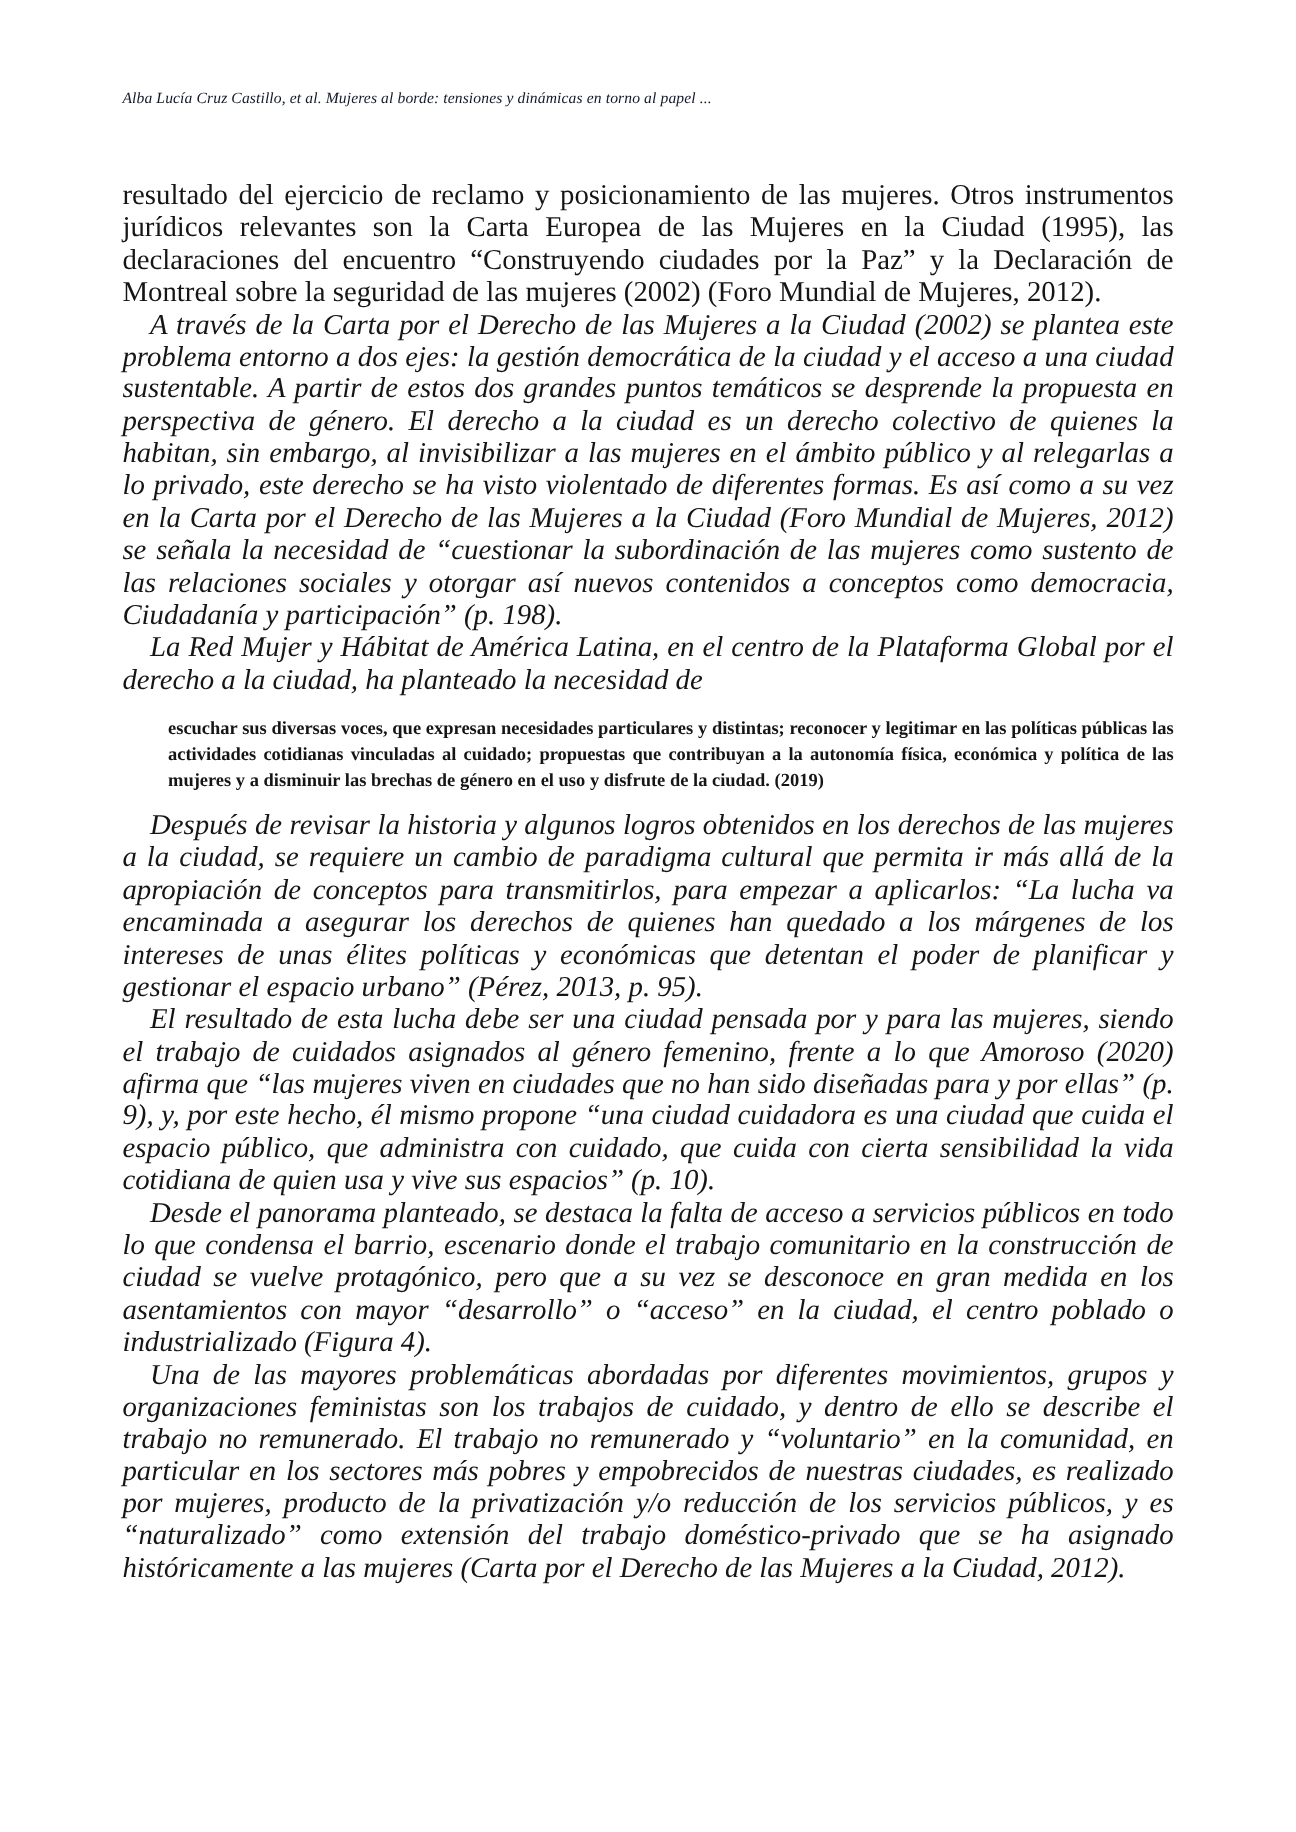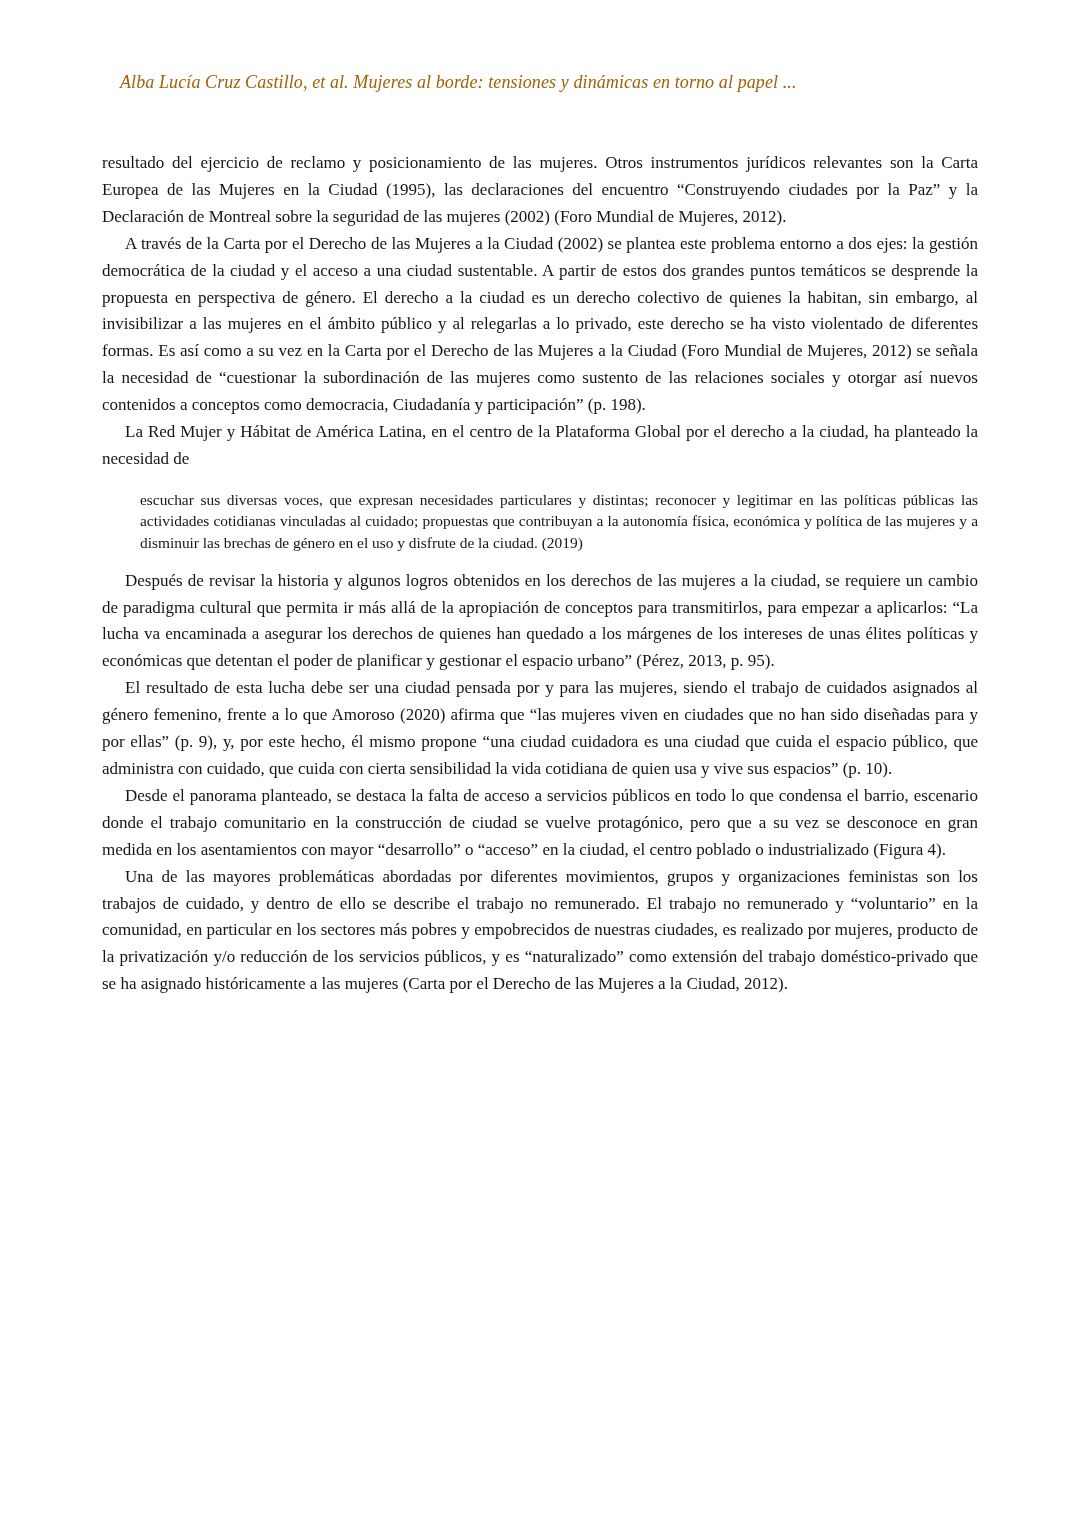--- a/index.html
+++ b/index.html
@@ -21,69 +21,71 @@
     position: relative;
     width: 1080px;
     height: 1527px;
     box-sizing: border-box;
   }
 
   
   .running-head {
     position: absolute;
     top: 72px;
-    left: 120px;
+    left: 102px;
     width: 876px;
     font-style: italic;
-    font-size: 18px;
+    font-size: 13px;
     line-height: 20px;
     letter-spacing: 0.1px;
-    color: #a16207;
+    color: #0f172a;
     white-space: nowrap;
   }
 
   
   .content {
     position: absolute;
     top: 150px;
     left: 102px;
     width: 876px;
   }
 
   p.body-par {
     margin: 0;
-    font-size: 17px;
+    font-size: 24px;
     line-height: 26.9px;
     text-align: justify;
     text-justify: inter-word;
     text-indent: 0;
     color: #151515;
     hyphens: none;
   }
 
   p.body-par.indented {
     text-indent: 23px;
+    font-style: italic;
   }
 
   
   .blockquote {
     margin: 16px 0 14px 0;
     padding: 0;
     width: 876px;
   }
 
   .blockquote p {
     margin: 0 0 0 38px;
     width: 838px;
     font-size: 15.4px;
     line-height: 21.6px;
     text-align: justify;
     text-justify: inter-word;
     text-indent: 0;
     color: #151515;
+    font-weight: bold;
   }
 </style>
 </head>
 <body>
 
 <div class="page">
 
   <div class="running-head">Alba Lucía Cruz Castillo, et al. Mujeres al borde: tensiones y dinámicas en torno al papel ...</div>
 
   <div class="content">

